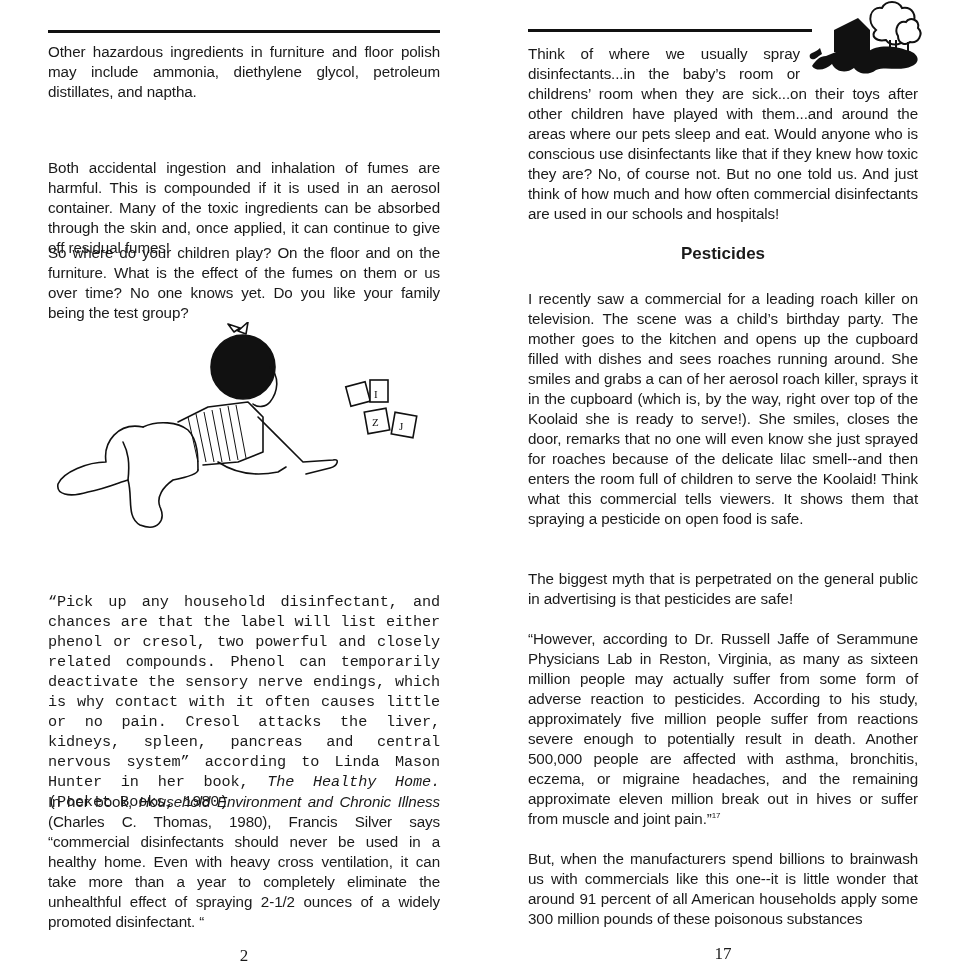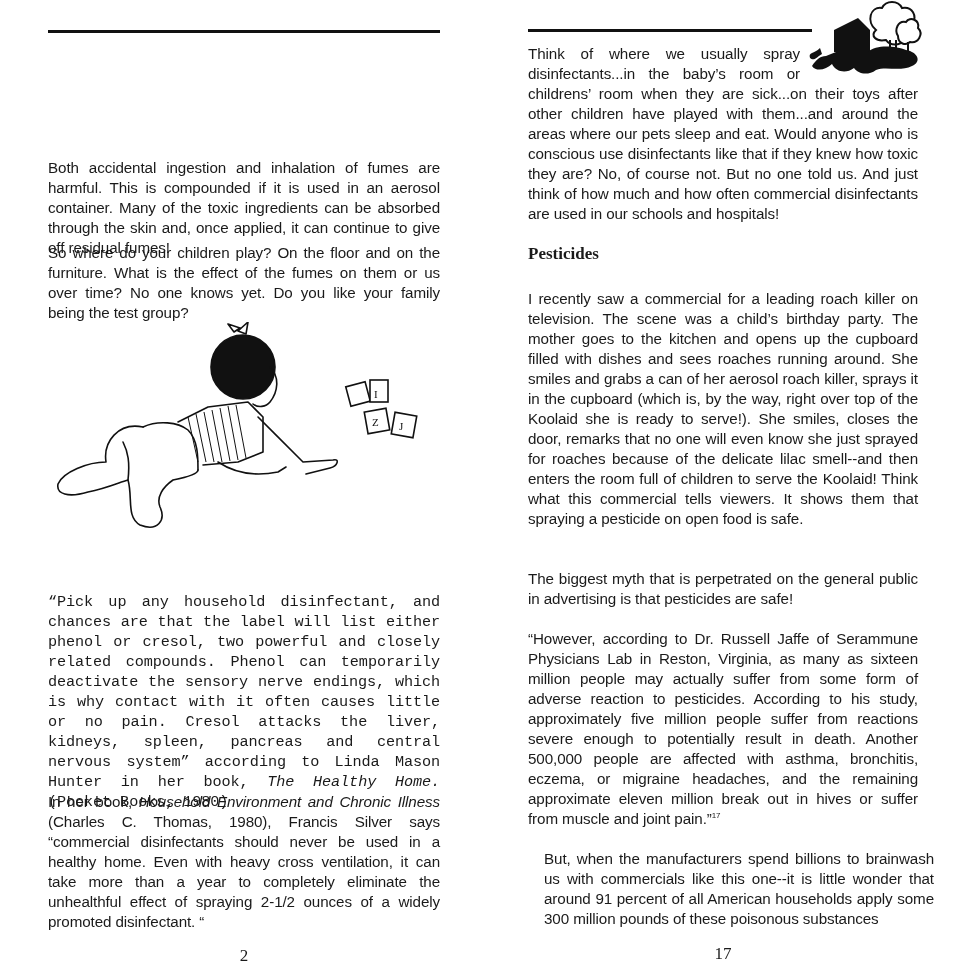--- a/index.html
+++ b/index.html
@@ -11,37 +11,38 @@
     .txt {
       font-family: "Liberation Sans", sans-serif;
       font-size: 15.2px;
       line-height: 20px;
       text-align: justify;
       margin: 0;
       letter-spacing: -0.1px;
     }
     .para { position: absolute; left: 0; width: 100%; }
     .heading {
-      position: absolute; left: 0; width: 100%; text-align: left;
-      font-family: Liberation Serif, serif; font-weight: bold; font-size: 17px; margin: 0;
+      position: absolute; left: 0; width: 100%; text-align: center;
+      font-family: Liberation Sans, sans-serif; font-weight: bold; font-size: 17px; margin: 0;
     }
     .pagenum {
       position: absolute; width: 100%; text-align: center;
       font-family: "Liberation Serif", serif; font-size: 17px;
     }
     em { font-style: italic; }
     sup { font-size: 8px; vertical-align: super; line-height: 0; }
     .illus { position: absolute; }
   </style>
 </head>
 <body>
 
 <div class="page page-left" data-name="left-page" style="height:972px;">
   <div class="rule" data-name="top-rule" style="top:30px; left:0; width:392px;"></div>
 
+  <p class="txt para" data-name="paragraph-polish-ingredients" style="top:42px;">Other hazardous ingredients in furniture and floor polish may include ammonia, diethylene glycol, petroleum distillates, and naptha.</p>
   <p class="txt para" data-name="paragraph-ingestion" style="top:122px;margin-top:36px;">Both accidental ingestion and inhalation of fumes are harmful. This is compounded if it is used in an aerosol container. Many of the toxic ingredients can be absorbed through the skin and, once applied, it can continue to give off residual fumes!</p>
   <p class="txt para" data-name="paragraph-children-play" style="top:243px;">So where do your children play? On the floor and on the furniture. What is the effect of the fumes on them or us over time? No one knows yet. Do you like your family being the test group?</p>
 
   <svg class="illus" data-name="crawling-baby-illustration" style="left:0; top:322px;" width="380" height="215" viewBox="0 0 380 215">
     <g fill="none" stroke="#111" stroke-width="1.6" stroke-linejoin="round" stroke-linecap="round">
 
       <path d="M95 105 C70 100 55 120 58 140 C40 140 15 150 10 162 C8 172 20 176 40 170 C60 166 72 160 80 158 C85 175 78 195 92 203 C110 210 118 198 112 185 C108 175 115 165 125 158 C140 155 150 152 150 148"></path>
       <path d="M95 105 C110 98 130 100 140 108 C150 118 150 135 150 148"></path>
       <path d="M75 120 C80 130 82 140 80 158"></path>
 
@@ -113,21 +114,21 @@
 
   <h2 class="heading" data-name="section-heading-pesticides" style="top:244px;">Pesticides</h2>
 
   <p class="txt para" data-name="paragraph-roach-commercial" style="top:289px;">I recently saw a commercial for a leading roach killer on television. The scene was a child’s birthday party. The mother goes to the kitchen and opens up the cupboard filled with dishes and sees roaches running around. She smiles and grabs a can of her aerosol roach killer, sprays it in the cupboard (which is, by the way, right over top of the Koolaid she is ready to serve!). She smiles, closes the door, remarks that no one will even know she just sprayed for roaches because of the delicate lilac smell--and then enters the room full of children to serve the Koolaid! Think what this commercial tells viewers. It shows them that spraying a pesticide on open food is safe.</p>
   <p class="txt para" data-name="paragraph-biggest-myth" style="top:569px;">The biggest myth that is perpetrated on the general public in advertising is that pesticides are safe!</p>
 
   <p class="txt para" data-name="paragraph-jaffe-study" style="top:629px;">
     <span data-name="jaffe-quote-text">“However, according to Dr. Russell Jaffe of Serammune Physicians Lab in Reston, Virginia, as many as sixteen million people may actually suffer from some form of adverse reaction to pesticides. According to his study, approximately five million people suffer from reactions severe enough to potentially result in death. Another 500,000 people are affected with asthma, bronchitis, eczema, or migraine headaches, and the remaining approximate eleven million break out in hives or suffer from muscle and joint pain.”</span><sup data-name="footnote-marker">17</sup>
   </p>
 
-  <p class="txt para" data-name="paragraph-brainwash" style="top:849px;margin-left:16px;">But, when the manufacturers spend billions to brainwash us with commercials like this one--it is little wonder that around 91 percent of all American households apply some 300 million pounds of these poisonous substances</p>
+  <p class="txt para" data-name="paragraph-brainwash" style="top:849px;">But, when the manufacturers spend billions to brainwash us with commercials like this one--it is little wonder that around 91 percent of all American households apply some 300 million pounds of these poisonous substances</p>
 
   <div class="pagenum" data-name="page-number" style="top:944px; left:0;">17</div>
 </div>
 
 <style>
   [data-name="paragraph-where-we-spray"]::before {
     content: ""; float: right; width: 118px; height: 40px;
   }
 </style>
 

